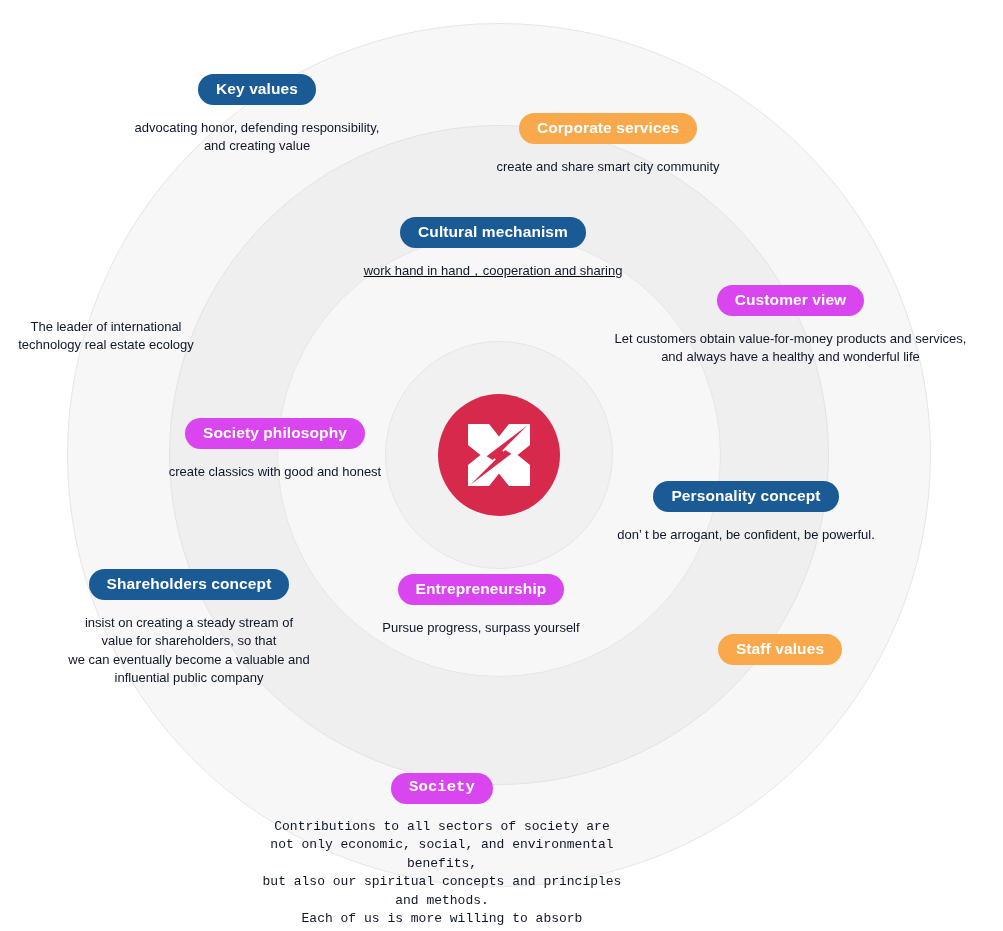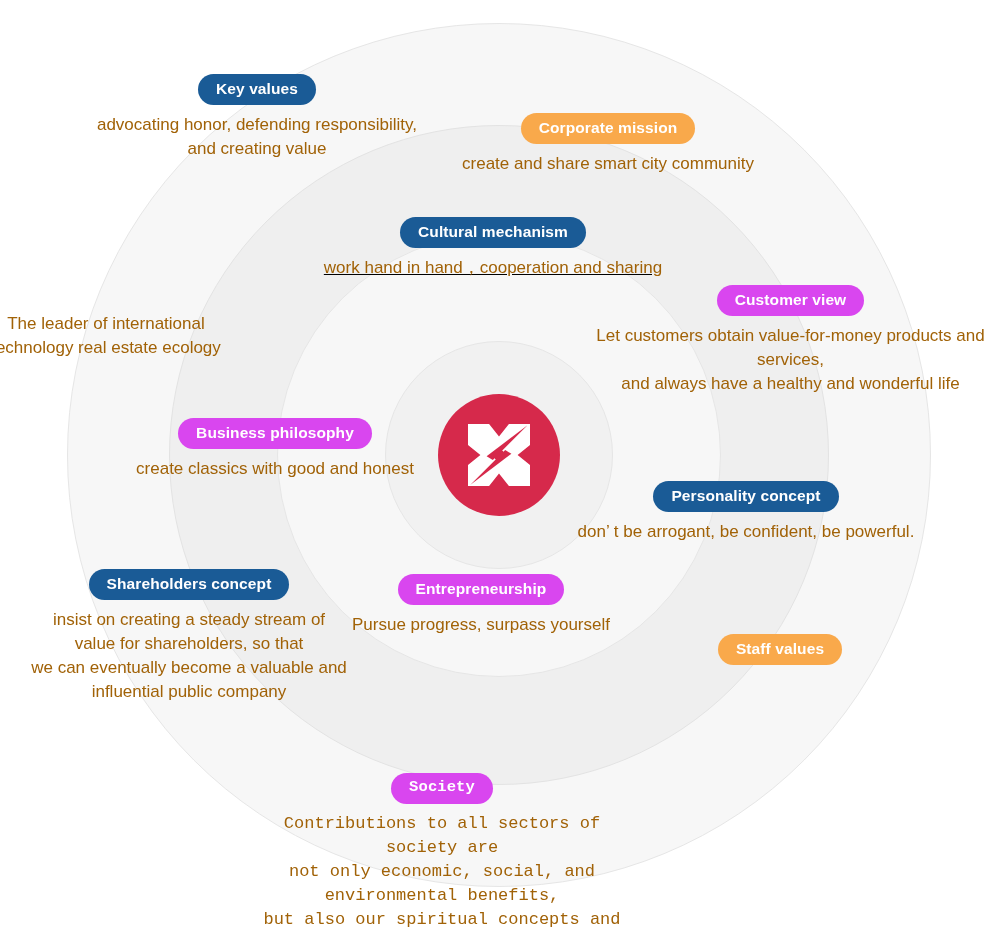--- a/index.html
+++ b/index.html
@@ -23,21 +23,21 @@
     display:inline-block;border-radius:999px;
     padding:6px 18px 7px 18px;
     font-size:15.5px;font-weight:bold;color:#ffffff;
     letter-spacing:.1px;white-space:nowrap;line-height:1.15;
   }
   .pill.blue{background:#1a5b96;}
   .pill.orange{background:#f9a94b;}
   .pill.dark{background:#d946ef;}
 
   .desc{
-    margin-top:8px;font-size:17px;color:#a16207;
+    margin-top:14px;font-size:13px;color:#0f172a;
     line-height:1.42;white-space:pre-line;
   }
 
   .al-center .pill,.al-center .desc{text-align:center;}
 </style>
 </head>
 <body>
 
 <div id="stage">
 
@@ -62,42 +62,42 @@
     </svg>
   </div>
 
   <div class="node al-center" style="left:62px;top:62px;width:390px;">
     <span class="pill blue">Key values</span>
     <div class="desc">advocating honor, defending responsibility,
 and creating value</div>
   </div>
 
   <div class="node al-center" style="left:413px;top:101px;width:390px;">
-    <span class="pill orange">Corporate mission</span>
+    <span class="pill orange">Corporate services</span>
     <div class="desc">create and share smart city community</div>
   </div>
 
   <div class="node al-center" style="left:298px;top:205px;width:390px;text-decoration:underline;">
     <span class="pill blue">Cultural mechanism</span>
     <div class="desc">work hand in hand，cooperation and sharing</div>
   </div>
 
   <div class="node al-center" style="left:595px;top:273px;width:391px;">
     <span class="pill dark">Customer view</span>
     <div class="desc">Let customers obtain value-for-money products and services,
 and always have a healthy and wonderful life</div>
   </div>
 
   <div class="node al-center" style="left:-89px;top:292px;width:390px;">
     <div class="desc">The leader of international
 technology real estate ecology</div>
   </div>
 
   <div class="node al-center" style="left:80px;top:406px;width:390px;">
-    <span class="pill dark">Business philosophy</span>
+    <span class="pill dark">Society philosophy</span>
     <div class="desc">create classics with good and honest</div>
   </div>
 
   <div class="node al-center" style="left:551px;top:469px;width:390px;">
     <span class="pill blue">Personality concept</span>
     <div class="desc">don’ t be arrogant, be confident, be powerful.</div>
   </div>
 
   <div class="node al-center" style="left:-6px;top:557px;width:390px;">
     <span class="pill blue">Shareholders concept</span>

